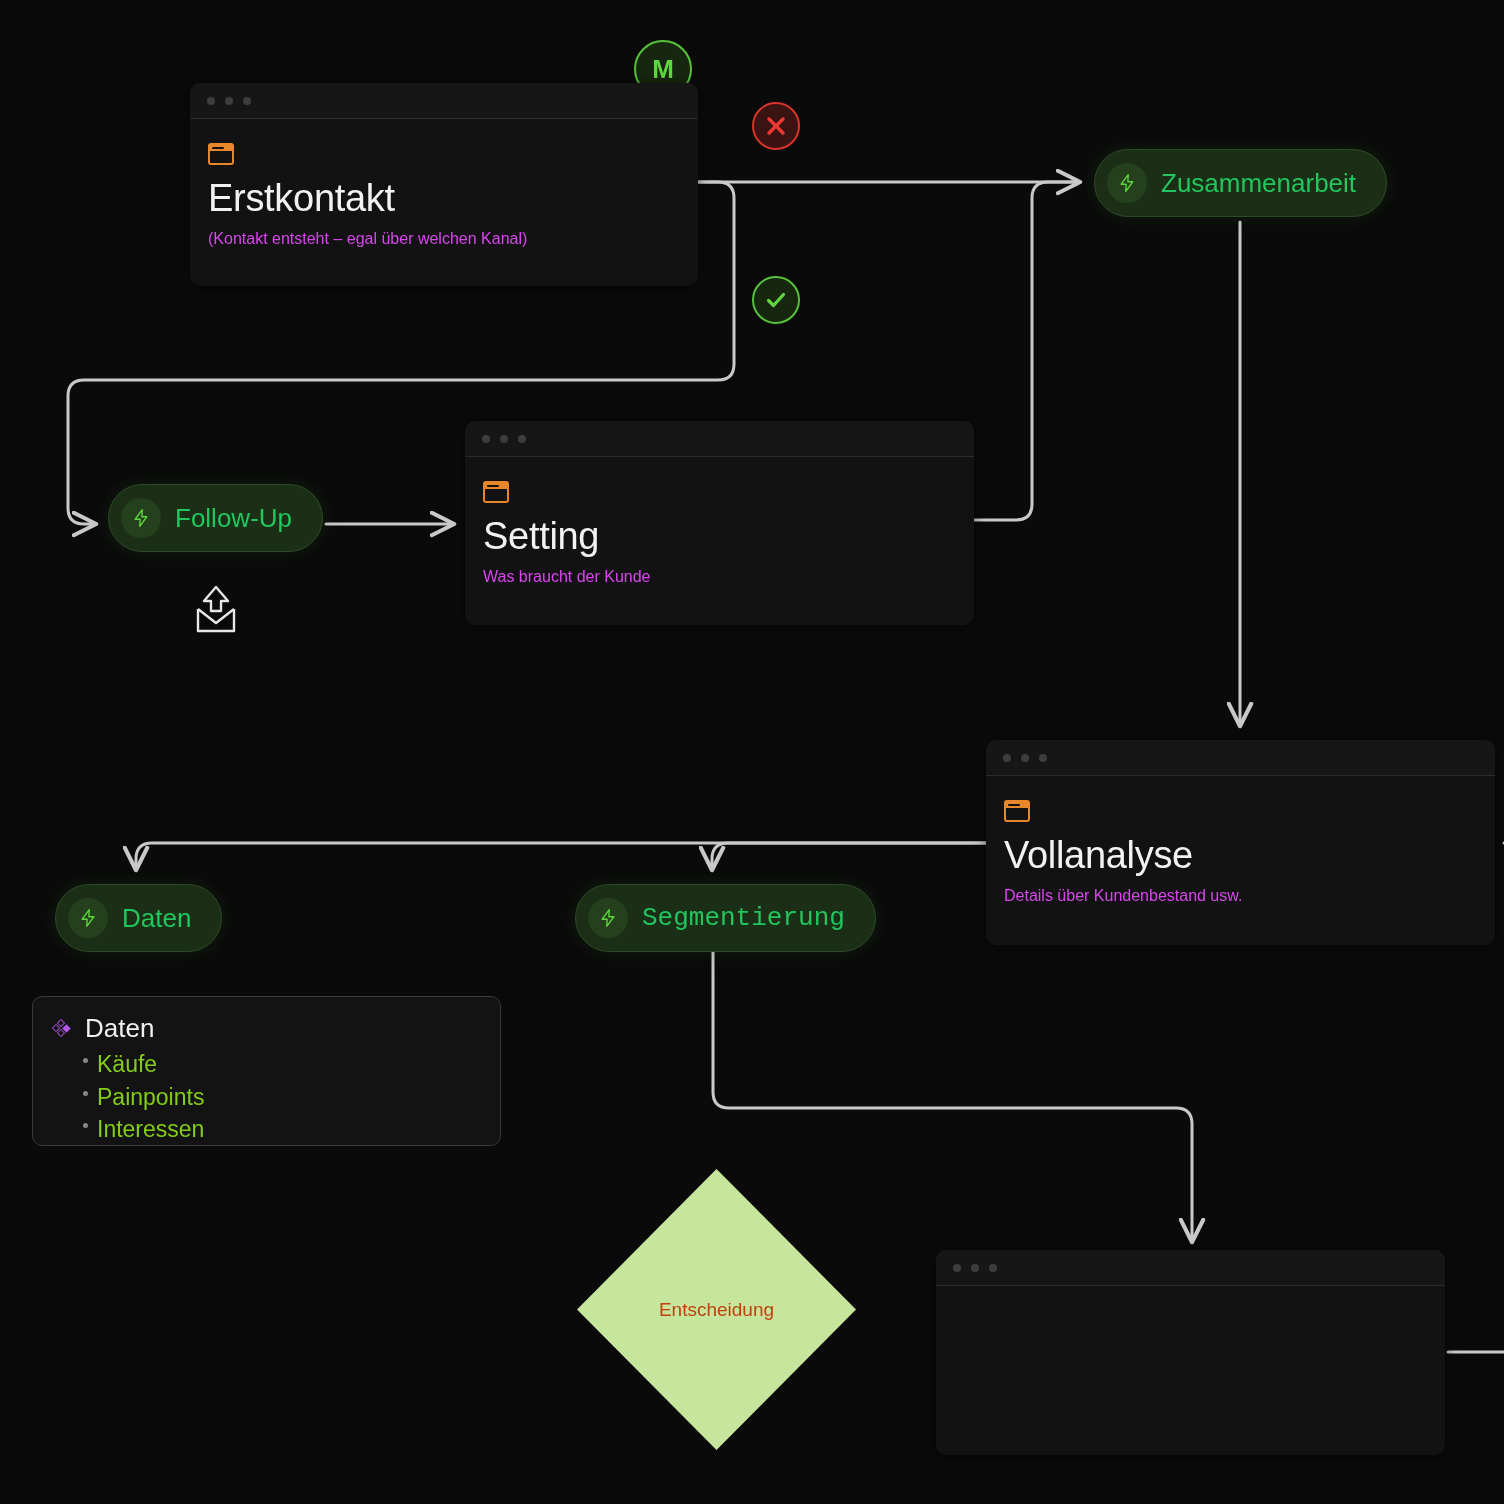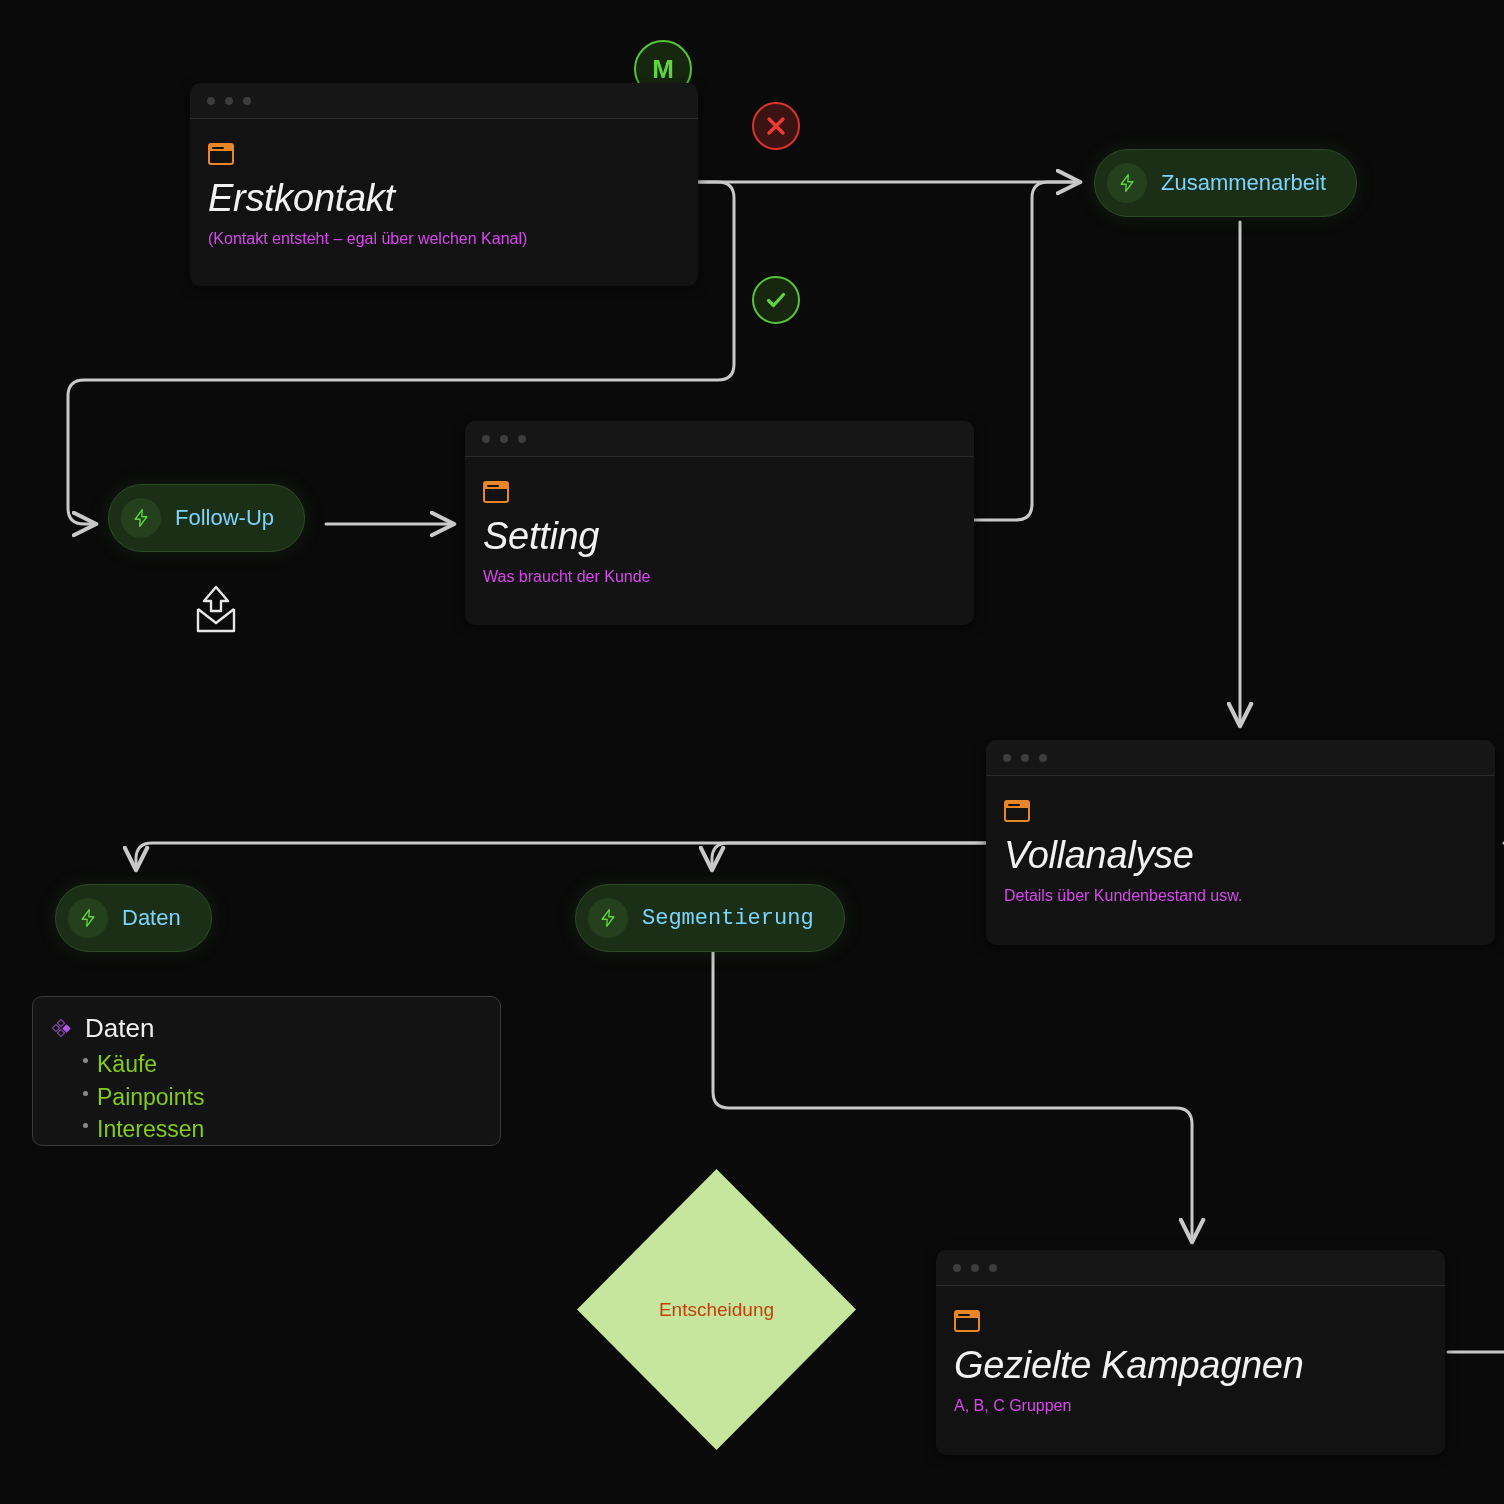--- a/index.html
+++ b/index.html
@@ -74,21 +74,20 @@
     border-radius: 1px;
     box-shadow: none;
   }
   .card-title {
     color: #f2f2f2;
     font-size: 38px;
     font-weight: 400;
     line-height: 1.05;
     letter-spacing: -0.3px;
     margin: 0 0 10px 0;
-    font-style: italic;
   }
   .card-sub {
     color: #d946ef;
     font-size: 16px;
     line-height: 1.3;
     margin: 0;
   }
 
   
   .pill {
@@ -107,22 +106,22 @@
   .pill-badge {
     width: 40px; height: 40px;
     border-radius: 50%;
     background: #24401d;
     display: flex;
     align-items: center;
     justify-content: center;
     flex: 0 0 auto;
   }
   .pill-label {
-    color: #7dd3fc;
-    font-size: 22px;
+    color: #22c55e;
+    font-size: 26px;
     white-space: nowrap;
   }
 
   
   .badge-circle {
     position: absolute;
     width: 48px; height: 48px;
     border-radius: 50%;
     display: flex;
     align-items: center;
@@ -302,25 +301,20 @@
       <div class="card-sub">Details über Kundenbestand usw.</div>
     </div>
   </div>
 
   <div class="card" style="left:936px; top:1250px; width:509px; height:205px;">
     <div class="card-titlebar">
       <span class="dot"></span>
       <span class="dot"></span>
       <span class="dot"></span>
     </div>
-    <div class="card-body">
-      <div class="win-icon"></div>
-      <div class="card-title">Gezielte Kampagnen</div>
-      <div class="card-sub">A, B, C Gruppen</div>
-    </div>
   </div>
 
   <div class="pill" style="left:1094px; top:149px;">
     <span class="pill-badge">
       <svg width="20" height="20" viewBox="0 0 24 24">
         <path d="M13.5,2 L5,13.5 L11,13.5 L10.5,22 L19,10.5 L13,10.5 Z" fill="none" stroke="#5fd63f" stroke-width="1.6" stroke-linejoin="round"></path>
       </svg>
     </span>
     <span class="pill-label">Zusammenarbeit</span>
   </div>

